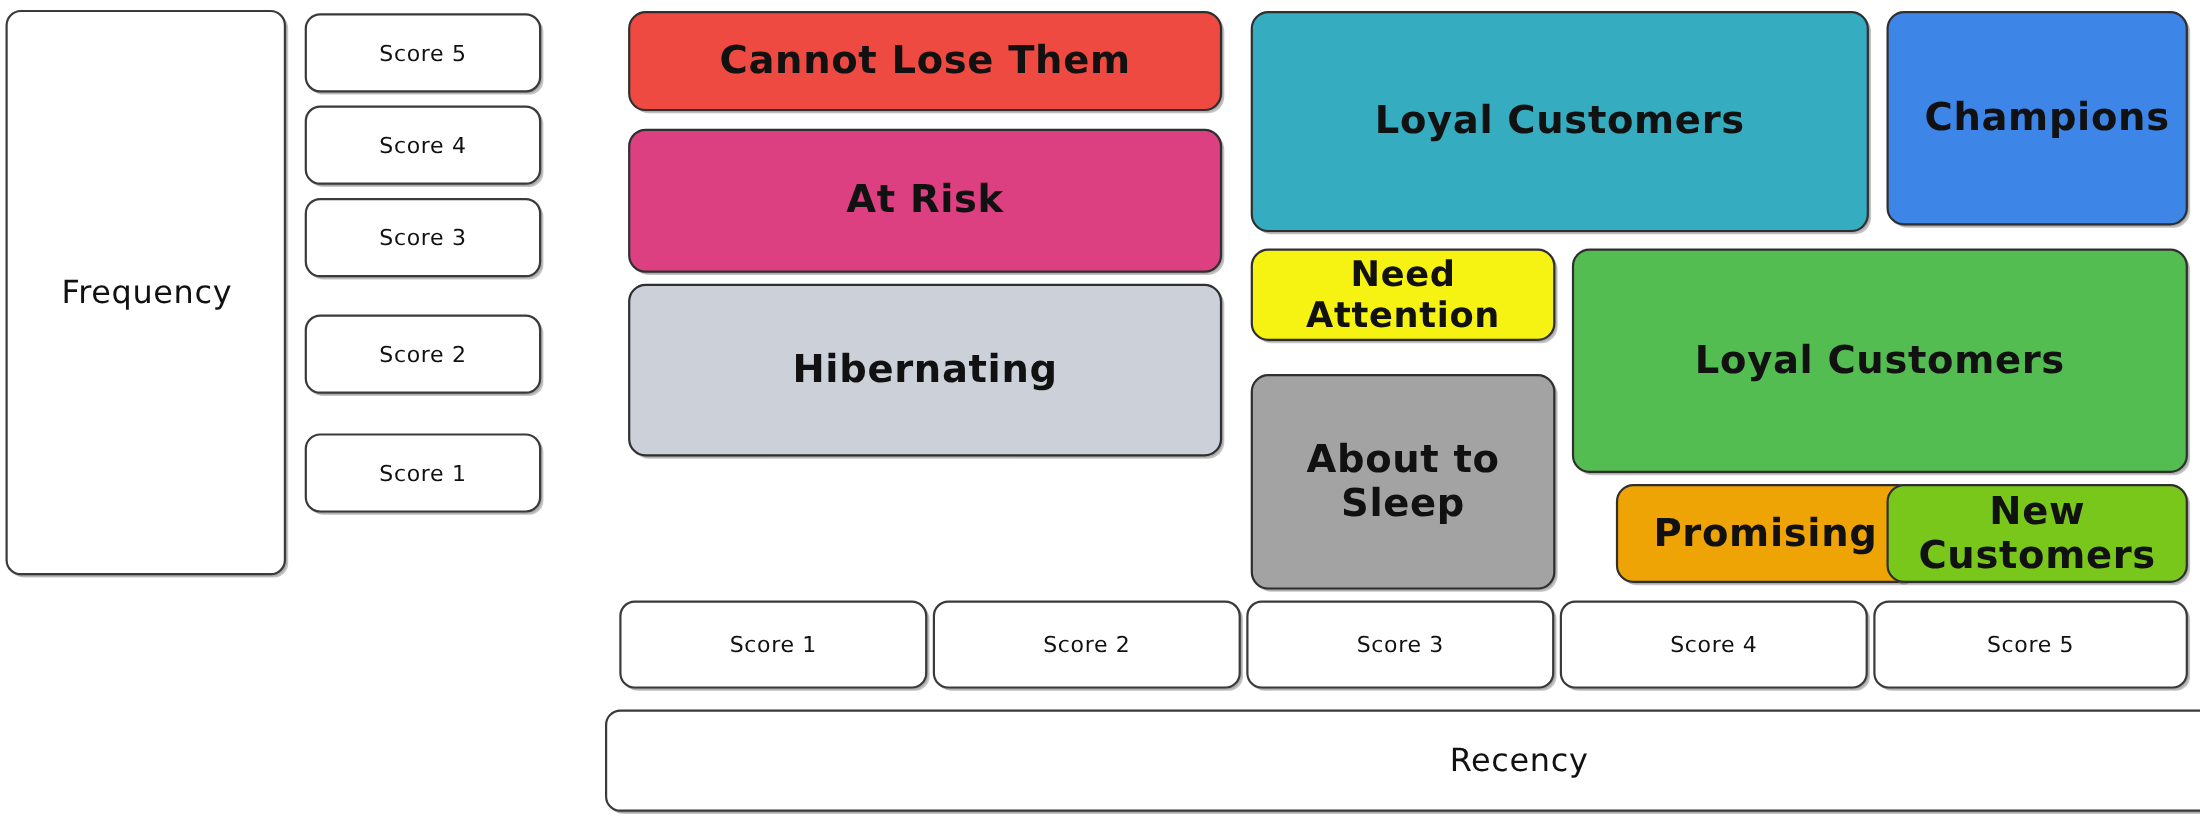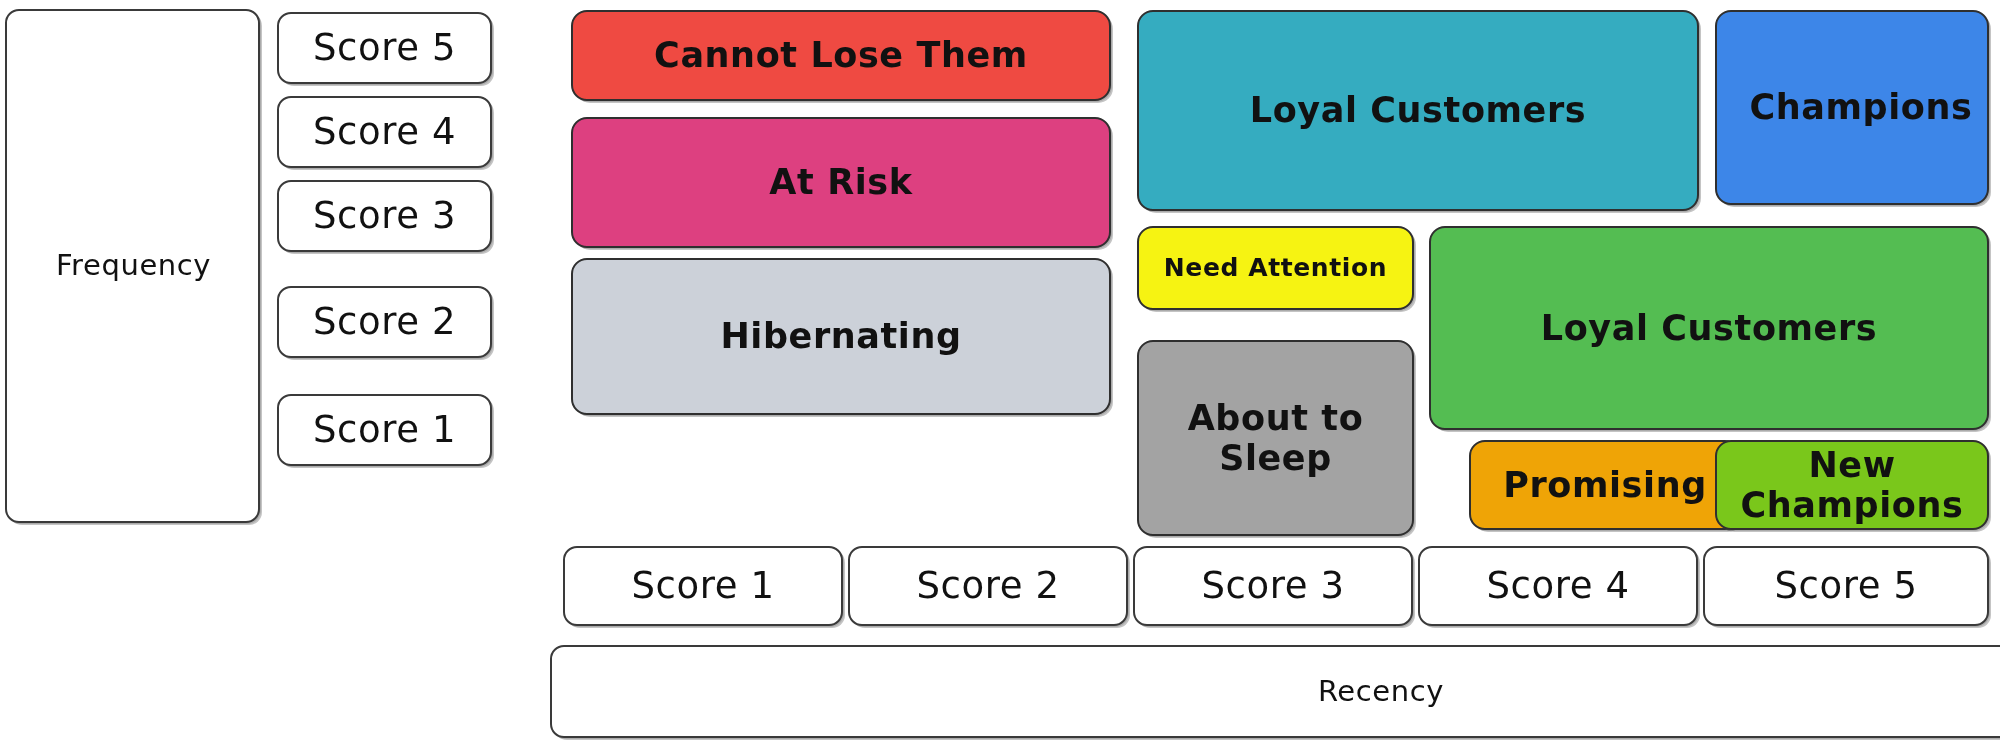--- a/index.html
+++ b/index.html
@@ -24,21 +24,21 @@
     position: absolute;
     box-sizing: border-box;
     display: flex;
     align-items: center;
     justify-content: center;
     text-align: center;
     border-radius: 14px;
     border: 2px solid #2b2b2b;
     color: #111111;
     font-family: "DejaVu Sans", sans-serif;
-    font-size: 37px;
+    font-size: 20px;
     letter-spacing: 0.6px;
     line-height: 1.15;
     padding: 2px 10px;
     box-shadow: 3px 3px 0 -1px rgba(60,60,60,0.30),
                 1px 1px 0 0 rgba(90,90,90,0.22);
   }
   .box.plain {
     background: #ffffff;
     border-color: #3a3a3a;
     border-width: 2px;
@@ -50,21 +50,21 @@
   }
   .label-axis {
     font-size: 29px;
     padding-left: 12px;
   }
   .seg-label {
     font-weight: 600;
     font-size: 35px;
   }
   .seg-label.small {
-    font-size: 25px;
+    font-size: 32px;
   }
 </style>
 </head>
 <body>
 
 <div id="canvas">
 
   <div class="box plain label-axis" style="left:5px; top:9px; width:255px; height:514px;">Frequency</div>
 
   <div class="box plain" style="left:277px; top:12px; width:215px; height:72px;">Score 5</div>
@@ -84,21 +84,21 @@
   <div class="box seg seg-label small" style="left:1137px; top:226px; width:277px; height:84px; background:#f6f312;">Need Attention</div>
 
   <div class="box seg seg-label" style="left:1137px; top:340px; width:277px; height:196px; background:#a3a3a3;">About to Sleep</div>
 
   <div class="box seg seg-label" style="left:1715px; top:10px; width:274px; height:195px; background:#3d86e8;padding-left:28px;">Champions</div>
 
   <div class="box seg seg-label" style="left:1429px; top:226px; width:560px; height:204px; background:#54bd52;">Loyal Customers</div>
 
   <div class="box seg seg-label" style="left:1429px; top:440px; width:272px; height:90px; background:#efa406;margin-left:40px;">Promising</div>
 
-  <div class="box seg seg-label" style="left:1715px; top:440px; width:274px; height:90px; background:#7ac71b;">New Champions</div>
+  <div class="box seg seg-label" style="left:1715px; top:440px; width:274px; height:90px; background:#7ac71b;">New Customers</div>
 
   <div class="box plain" style="left:563px; top:546px; width:280px; height:80px;">Score 1</div>
   <div class="box plain" style="left:848px; top:546px; width:280px; height:80px;">Score 2</div>
   <div class="box plain" style="left:1133px; top:546px; width:280px; height:80px;">Score 3</div>
   <div class="box plain" style="left:1418px; top:546px; width:280px; height:80px;">Score 4</div>
   <div class="box plain" style="left:1703px; top:546px; width:286px; height:80px;">Score 5</div>
 
   <div class="box plain label-axis" style="left:550px; top:645px; width:1660px; height:93px;">Recency</div>
 
 </div>

